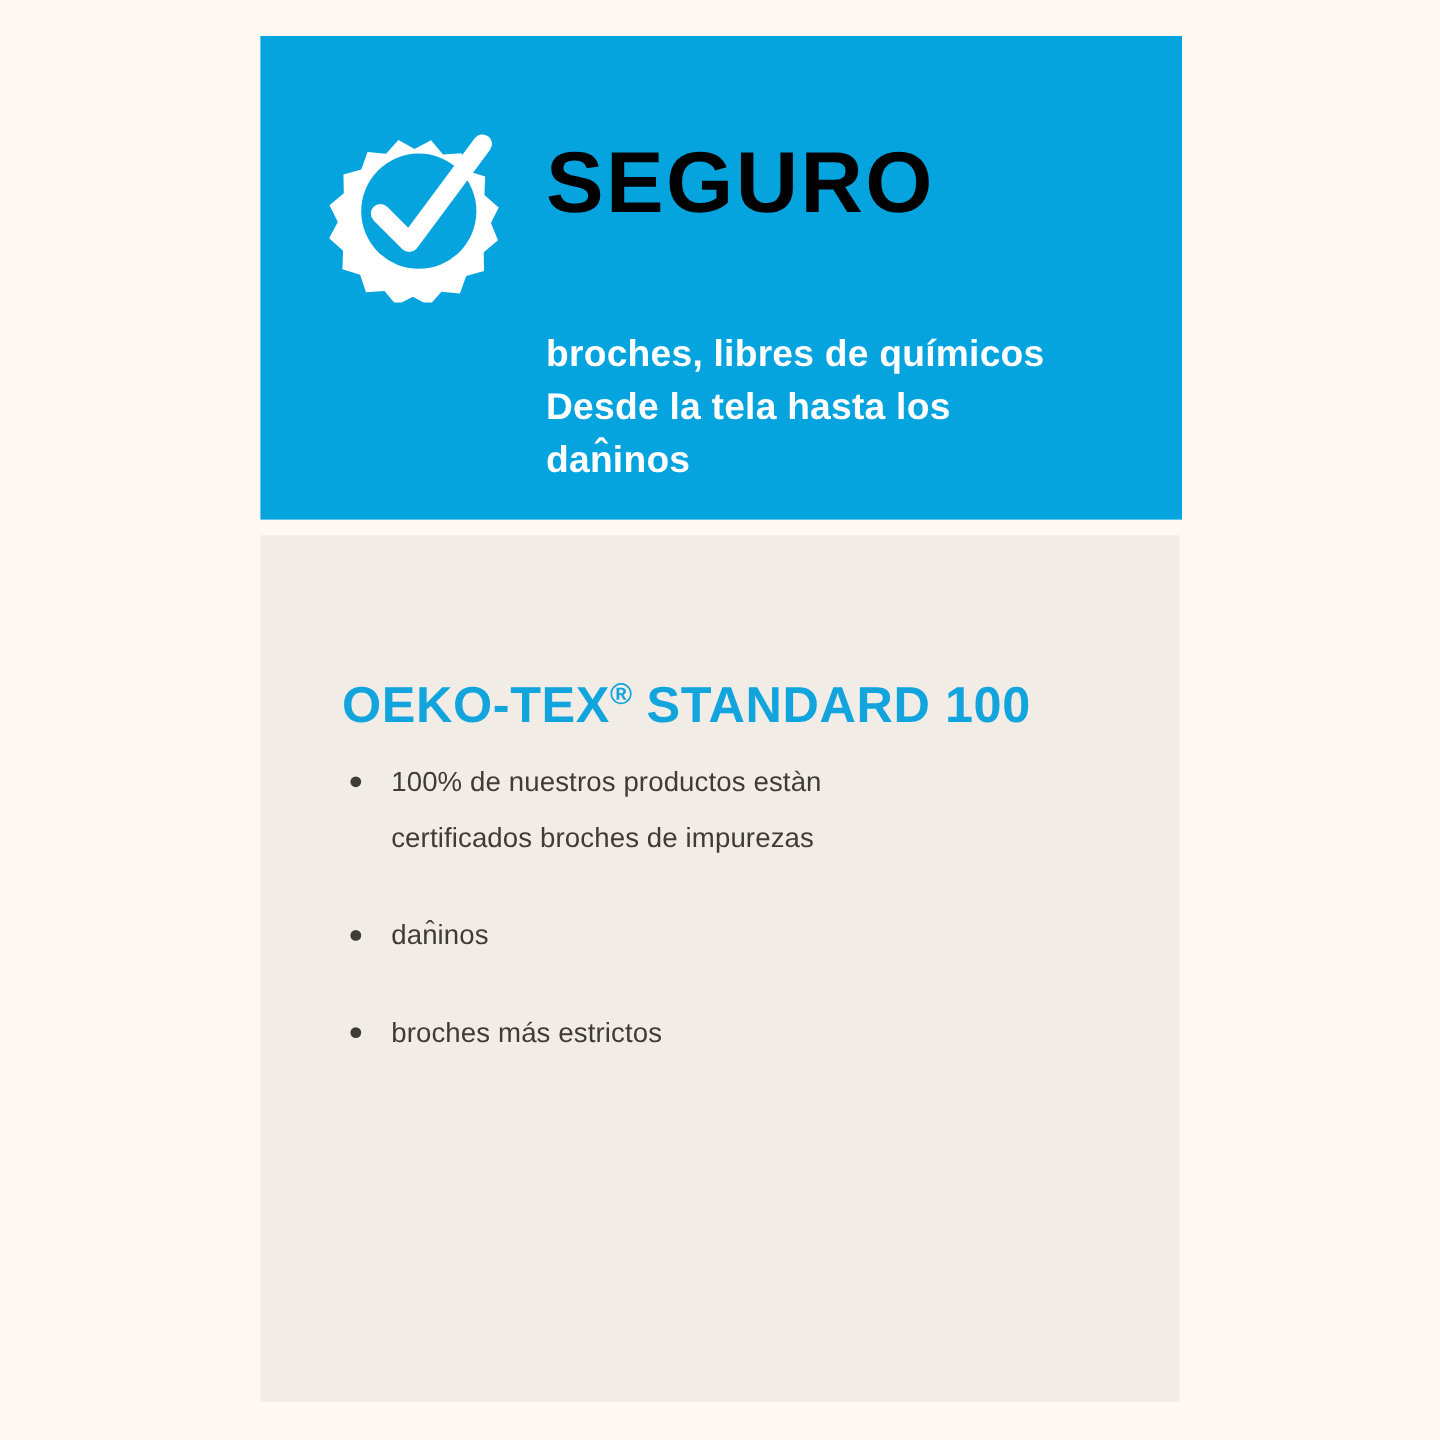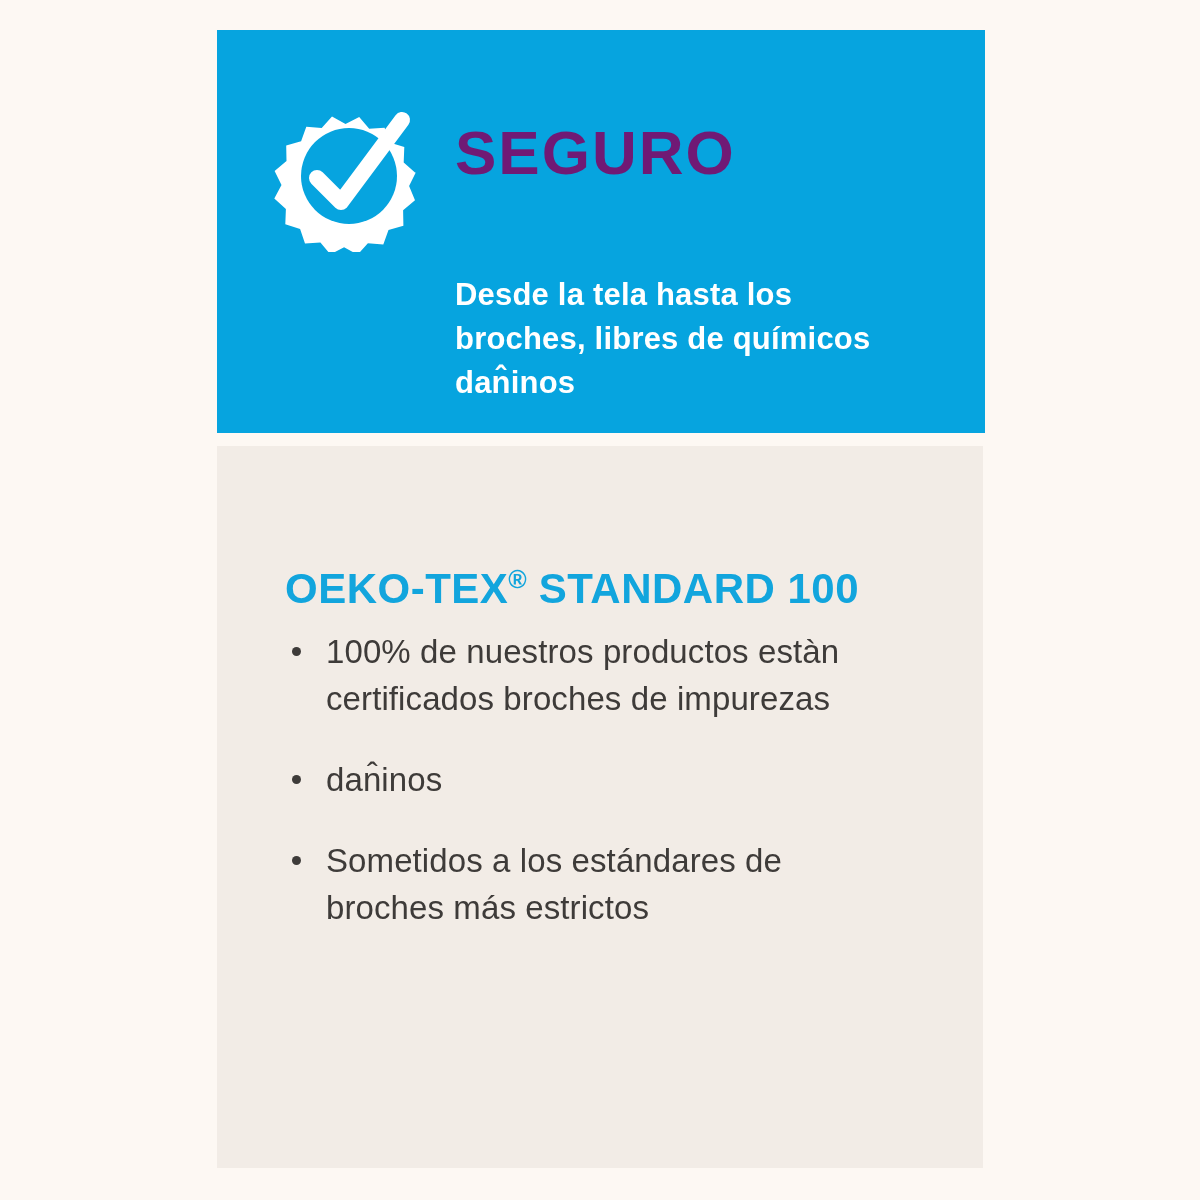--- a/index.html
+++ b/index.html
@@ -12,21 +12,21 @@
   .stage{position:absolute;inset:0;}
 
   
   .hero{
     position:absolute;left:217px;top:30px;width:768px;height:403px;
     background:#06a4df;
   }
   .badge-wrap{position:absolute;left:52px;top:62px;width:160px;height:160px;}
   .hero-title{
     position:absolute;left:238px;top:88px;
-    color:#701a75;font-weight:800;font-size:62px;line-height:70px;
+    color:#000000;font-weight:800;font-size:72px;line-height:70px;
     letter-spacing:2px;white-space:nowrap;
   }
   .hero-subtitle{
     position:absolute;left:238px;top:243px;
     color:#ffffff;font-weight:700;font-size:31px;line-height:44px;
     letter-spacing:.2px;white-space:nowrap;
   }
 
   
   .panel{
@@ -44,21 +44,21 @@
   .panel-heading .rest{margin-left:12px;}
 
   .bullets{
     position:absolute;left:73px;top:182px;width:640px;
     list-style:none;margin:0;padding:0;
   }
   .bullet{
     position:relative;
     padding-left:36px;
     margin-bottom:34px;
-    color:#3e3b39;font-size:33px;line-height:47px;font-weight:400;
+    color:#3e3b39;font-size:23px;line-height:47px;font-weight:400;
     letter-spacing:.1px;
   }
   .bullet .dot{
     position:absolute;left:2px;top:19px;
     width:9px;height:9px;border-radius:50%;
     background:#3e3b39;
   }
   .bullet-line{display:block;white-space:nowrap;}
 </style>
 </head>
@@ -83,22 +83,22 @@
 
         <path d="M 48 86 L 72 110 L 133 28" fill="none" stroke="#ffffff" stroke-width="16" stroke-linecap="round" stroke-linejoin="round"></path>
       </svg>
     </div>
 
     <div class="hero-title">
       <span class="bullet-line">SEGURO</span>
     </div>
 
     <div class="hero-subtitle">
+      <span class="bullet-line">broches, libres de químicos</span>
       <span class="bullet-line">Desde la tela hasta los</span>
-      <span class="bullet-line">broches, libres de químicos</span>
       <span class="bullet-line">dan̂inos</span>
     </div>
   </div>
 
   <div class="panel">
 
     <div class="panel-heading">
       <span>OEKO-TEX</span><span class="reg">®</span><span class="rest">STANDARD 100</span>
     </div>
 
@@ -107,19 +107,18 @@
         <span class="dot"></span>
         <span class="bullet-line">100% de nuestros productos estàn</span>
         <span class="bullet-line">certificados broches de impurezas</span>
       </li>
       <li class="bullet">
         <span class="dot"></span>
         <span class="bullet-line">dan̂inos</span>
       </li>
       <li class="bullet">
         <span class="dot"></span>
-        <span class="bullet-line">Sometidos a los estándares de</span>
         <span class="bullet-line">broches más estrictos</span>
       </li>
     </ul>
   </div>
 
 </div>
 
 </body></html>

